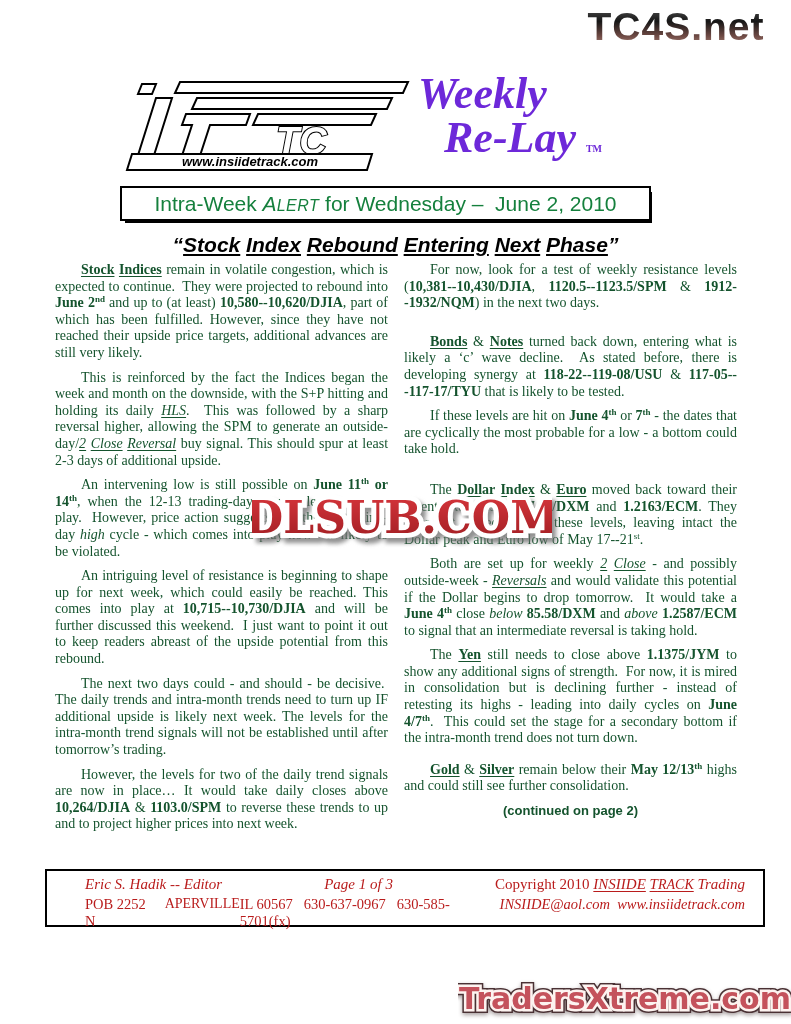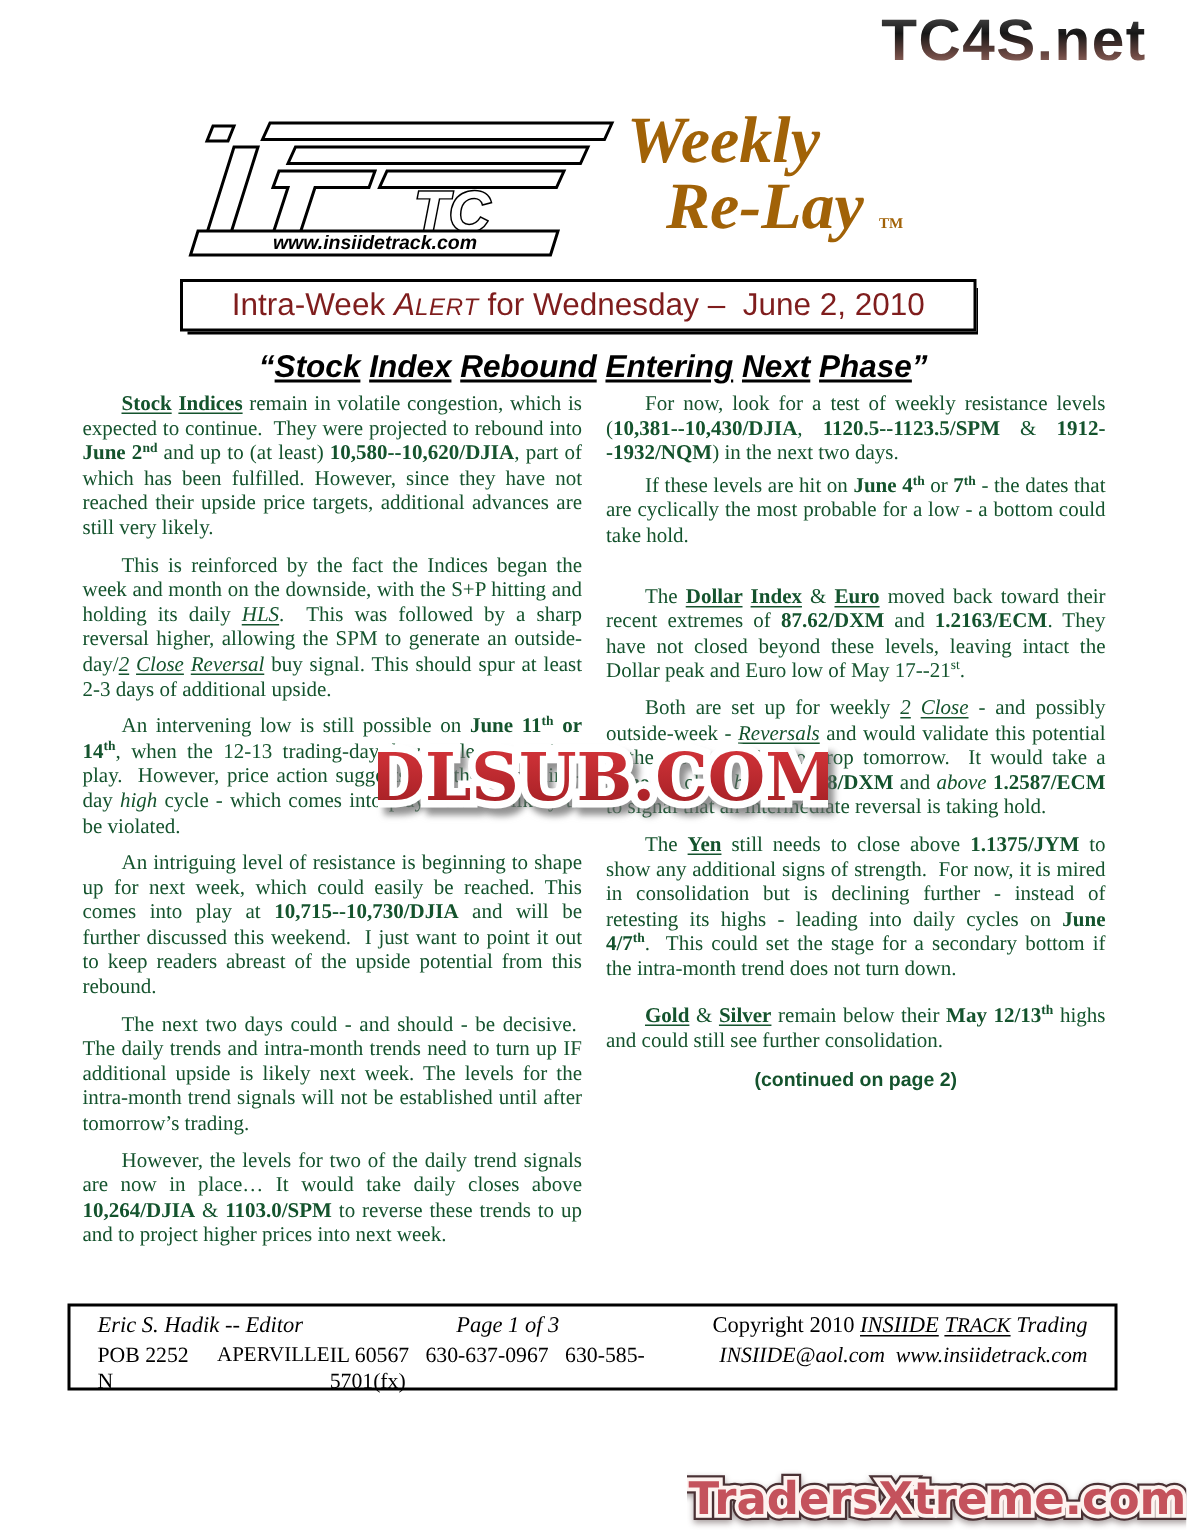--- a/index.html
+++ b/index.html
@@ -7,54 +7,54 @@
         font-family:"Liberation Serif",serif;color:#111;}
 
   
   .site-logo{position:absolute;left:565px;top:2px;}
 
   
   .masthead{position:absolute;left:100px;top:76px;width:560px;height:100px;}
   .itc-mark{position:absolute;left:0;top:4px;}
   .masthead-title{position:absolute;left:318px;top:-4px;width:240px;
       font-family:"Liberation Serif",serif;font-weight:bold;font-style:italic;
-      font-size:44px;line-height:44px;color:#a16207;}
+      font-size:44px;line-height:44px;color:#6d28d9;}
   .masthead-title .line2{padding-left:26px;}
   .tm{font-size:10px;font-style:normal;vertical-align:baseline;margin-left:10px;}
 
   
   .alert-box{position:absolute;left:120px;top:186px;width:527px;height:31px;border:2px solid #000;
       box-shadow:3px 4px 0 -2px #000;background:#fff;text-align:center;line-height:31px;
-      font-family:"Liberation Sans",sans-serif;font-size:21px;color:#7f1d1d;}
+      font-family:"Liberation Sans",sans-serif;font-size:21px;color:#15803d;}
   .alert-box .alert-sc{font-size:16px;letter-spacing:.5px;}
 
   
   .doc-title{position:absolute;left:0;top:233px;width:100%;text-align:center;
       font-family:"Liberation Sans",sans-serif;font-weight:bold;font-style:italic;font-size:21px;color:#000;}
 
   
   .col{position:absolute;top:262px;width:333px;font-size:14px;line-height:16.6px;
       text-align:justify;color:#14532d;}
   .col-left{left:55px;}
   .col-right{left:404px;}
   .col p{margin:0 0 8px;text-indent:26px;}
-  .col p.gap-md{margin-bottom:5px;font-family:Liberation Serif, serif;}
+  .col p.gap-md{margin-bottom:22px;font-family:Liberation Serif, serif;}
   .col p.gap-lg{margin-bottom:24px;}
   .col p.gap-sm{margin-bottom:15px;}
   .col p.continued{text-align:center;text-indent:0;font-family:"Liberation Sans",sans-serif;
       font-weight:bold;font-size:13px;margin-top:2px;}
   sup{font-size:9px;vertical-align:5px;line-height:0;}
   u{text-underline-offset:2px;}
 
   
   .watermark{position:absolute;left:252px;top:486px;filter:drop-shadow(4px 5px 2px rgba(110,110,110,.75));}
 
   
   .footer-box{position:absolute;left:45px;top:869px;width:696px;height:54px;border:2px solid #000;
-      font-size:15px;color:#000000;background:#fff;}
+      font-size:15px;color:#b91c1c;background:#fff;padding-left:20px;}
   .footer-row1{display:flex;justify-content:space-between;padding:5px 18px 0 18px;}
   .footer-row2{display:flex;justify-content:space-between;padding:3px 18px 0 18px;font-size:14.5px;}
   .sc-sm{font-size:14px;}
   .footer-box i{font-style:italic;}
 
   
   .bottom-brand{position:absolute;left:458px;top:978px;}
 </style>
 </head>
 <body>
@@ -104,20 +104,21 @@
   <div class="col col-left">
       <p><b><u>Stock</u> <u>Indices</u></b> remain in volatile congestion, which is expected to continue.&nbsp; They were projected to rebound into <b>June 2<sup>nd</sup></b> and up to (at least) <b>10,580--10,620/DJIA</b>, part of which has been fulfilled.  However, since they have not reached their upside price targets, additional advances are still very likely.</p>
       <p>This is reinforced by the fact the Indices began the week and month on the downside, with the S+P hitting and holding its daily <i><u>HLS</u></i>.&nbsp; This was followed by a sharp reversal higher, allowing the SPM to generate an outside-day/<i><u>2</u> <u>Close</u> <u>Reversal</u></i> buy signal.  This should spur at least 2-3 days of additional upside.</p>
       <p>An intervening low is still possible on <b>June 11<sup>th</sup> or 14<sup>th</sup></b>, when the 12-13 trading-day <i>low</i> cycle comes into play.&nbsp; However, price action suggests that the 13 trading-day <i>high</i> cycle - which comes into play now - is likely to be violated.</p>
       <p>An intriguing level of resistance is beginning to shape up for next week, which could easily be reached.  This comes into play at <b>10,715--10,730/DJIA</b> and will be further discussed this weekend.&nbsp; I just want to point it out to keep readers abreast of the upside potential from this rebound.</p>
       <p>The next two days could - and should - be decisive.&nbsp; The daily trends and intra-month trends need to turn up IF additional upside is likely next week.  The levels for the intra-month trend signals will not be established until after tomorrow’s trading.</p>
       <p>However, the levels for two of the daily trend signals are now in place… It would take daily closes above <b>10,264/DJIA</b> &amp; <b>1103.0/SPM</b> to reverse these trends to up and to project higher prices into next week.</p>
     </div>
   <div class="col col-right">
       <p class="gap-md">For now, look for a test of weekly resistance levels (<b>10,381--10,430/DJIA</b>, <b>1120.5--1123.5/SPM</b> &amp; <b>1912--1932/NQM</b>) in the next two days.</p>
+      <p><b><u>Bonds</u></b> &amp; <b><u>Notes</u></b> turned back down, entering what is likely a ‘c’ wave decline.&nbsp; As stated before, there is developing synergy at <b>118-22--119-08/USU</b> &amp; <b>117-05---117-17/TYU</b> that is likely to be tested.</p>
       <p class="gap-lg">If these levels are hit on <b>June 4<sup>th</sup></b> or <b>7<sup>th</sup></b> - the dates that are cyclically the most probable for a low - a bottom could take hold.</p>
       <p>The <b><u>Dollar</u> <u>Index</u></b> &amp; <b><u>Euro</u></b> moved back toward their recent extremes of <b>87.62/DXM</b> and <b>1.2163/ECM</b>.  They have not closed beyond these levels, leaving intact the Dollar peak and Euro low of May 17--21<sup>st</sup>.</p>
       <p>Both are set up for weekly <i><u>2</u> <u>Close</u></i> - and possibly outside-week - <i><u>Reversals</u></i> and would validate this potential if the Dollar begins to drop tomorrow.&nbsp; It would take a <b>June 4<sup>th</sup></b> close <i>below</i> <b>85.58/DXM</b> and <i>above</i> <b>1.2587/ECM</b> to signal that an intermediate reversal is taking hold.</p>
       <p class="gap-sm">The <b><u>Yen</u></b> still needs to close above <b>1.1375/JYM</b> to show any additional signs of strength.&nbsp; For now, it is mired in consolidation but is declining further - instead of retesting its highs - leading into daily cycles on <b>June 4/7<sup>th</sup></b>.&nbsp; This could set the stage for a secondary bottom if the intra-month trend does not turn down.</p>
       <p><b><u>Gold</u></b> &amp; <b><u>Silver</u></b> remain below their <b>May 12/13<sup>th</sup></b> highs and could still see further consolidation.</p>
       <p class="continued">(continued on page 2)</p>
     </div>
 
   <div class="watermark">
     <svg width="300" height="64">

